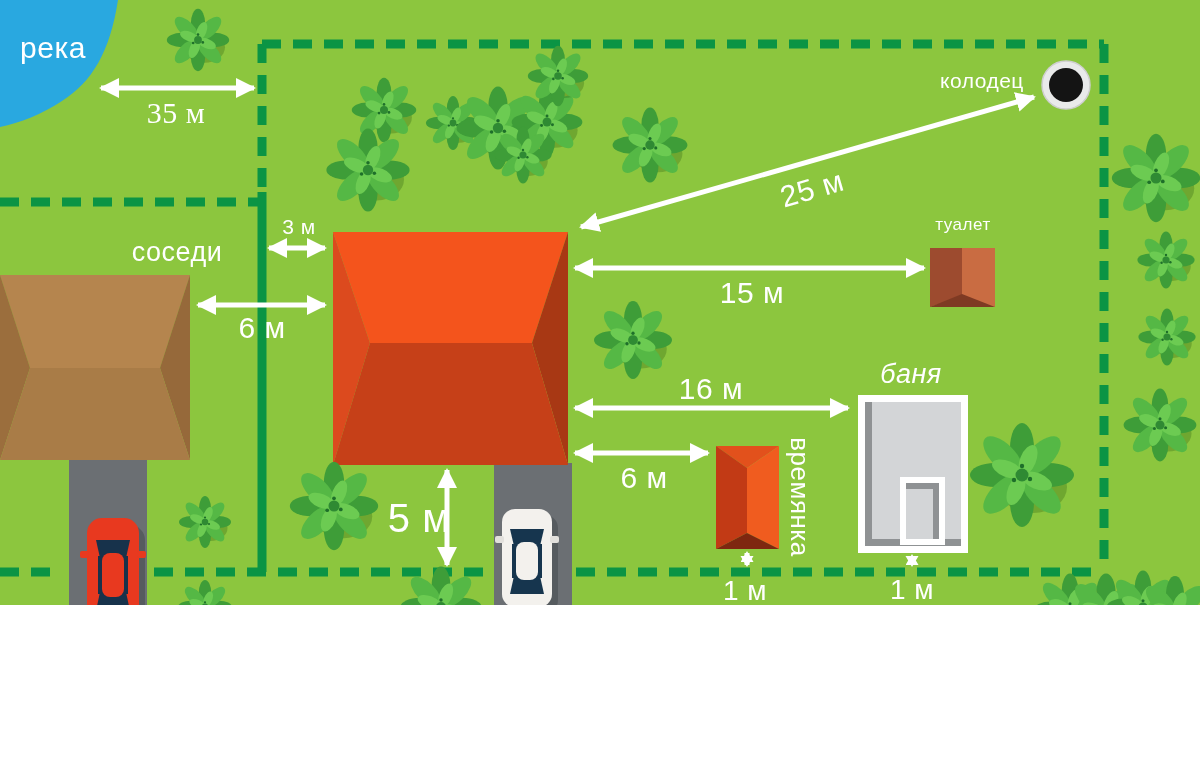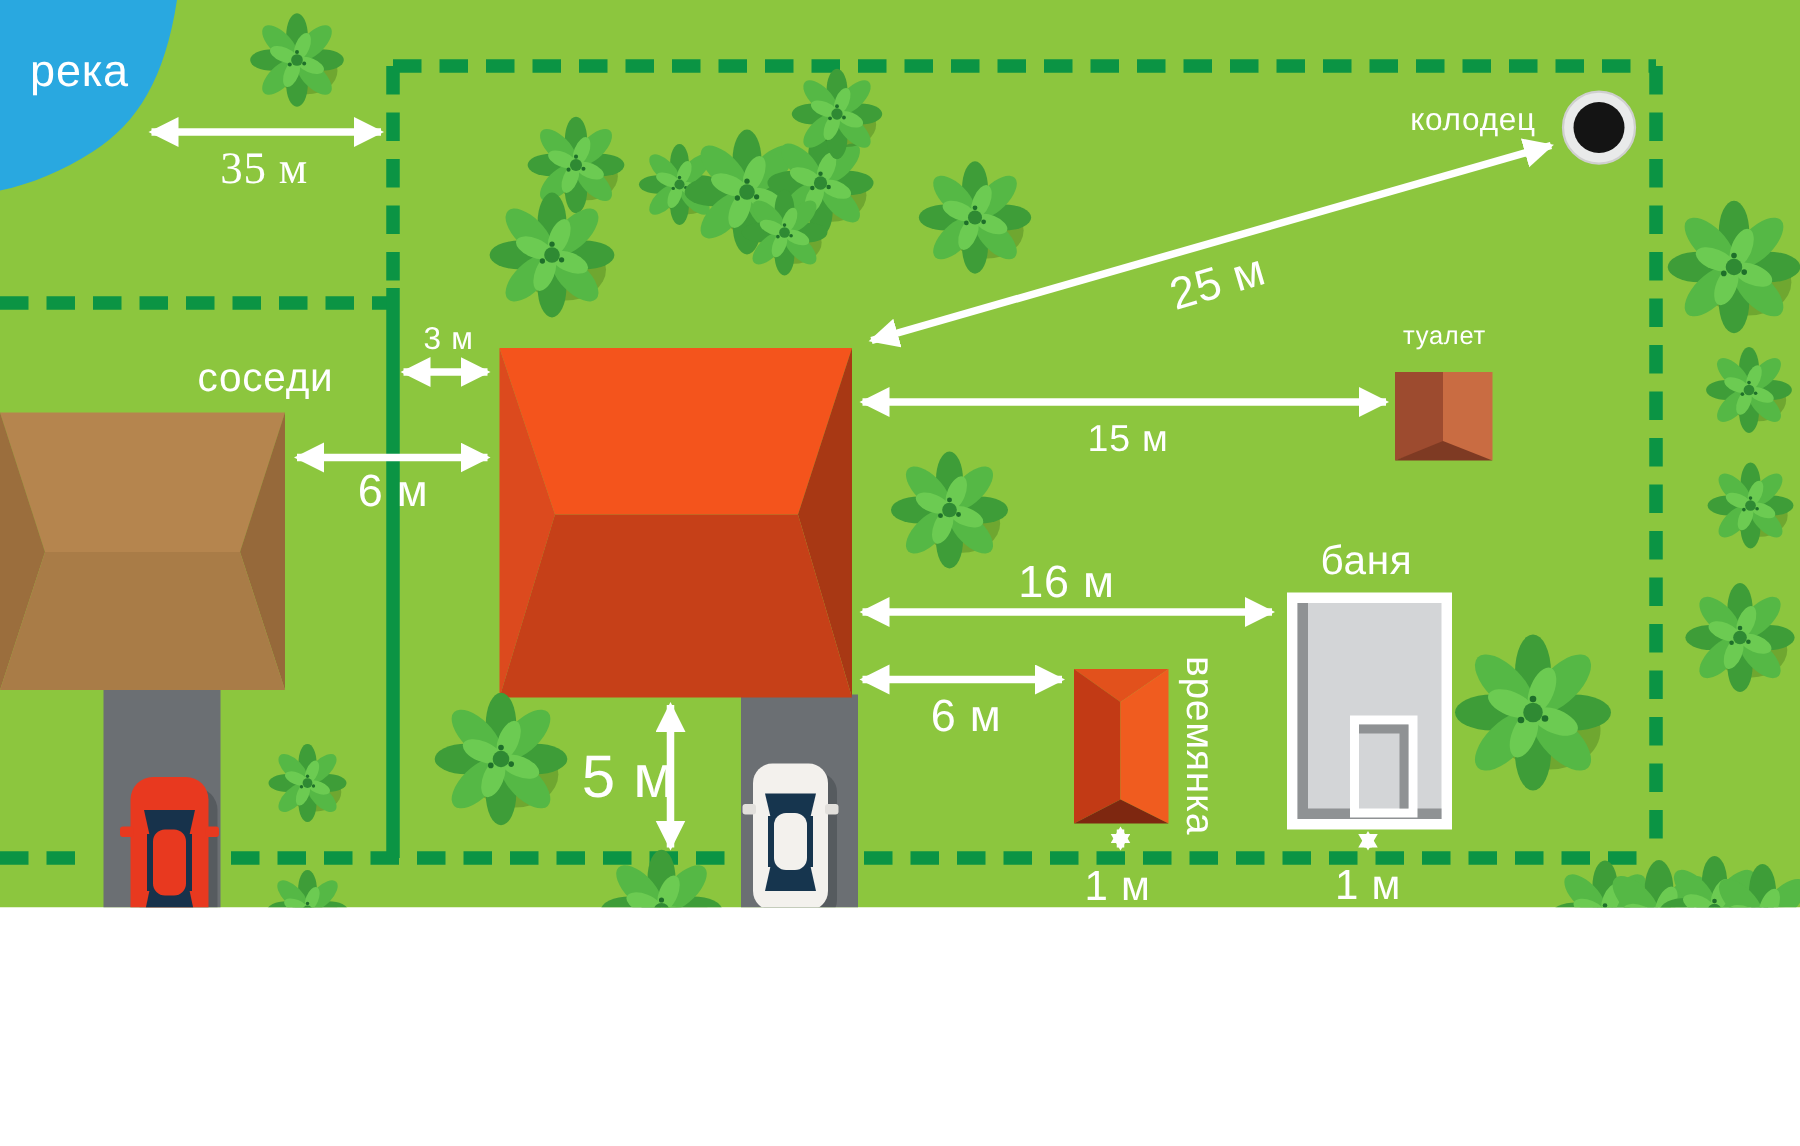--- a/index.html
+++ b/index.html
@@ -226,24 +226,24 @@
       <line class="arrow" x1="747" y1="553" x2="747" y2="565" marker-start="url(#ahs)" marker-end="url(#ahs)"></line>
       <line class="arrow" x1="912" y1="556" x2="912" y2="565" marker-start="url(#ahs)" marker-end="url(#ahs)"></line>
     </g>
   </svg>
 
   <div class="lbl" style="left:53px;top:48px;font-size:30px;">река</div>
   <div class="lbl" style="left:176px;top:113px;font-size:30px;font-family:Liberation Serif, serif;">35 м</div>
   <div class="lbl" style="left:982px;top:80px;font-size:21px;">колодец</div>
   <div class="lbl" style="left:812px;top:189px;font-size:30px;transform:translate(-50%,-50%) rotate(-16.5deg);">25 м</div>
   <div class="lbl" style="left:963px;top:224px;font-size:17px;">туалет</div>
-  <div class="lbl" style="left:752px;top:293px;font-size:25px;">15 м</div>
+  <div class="lbl" style="left:752px;top:293px;font-size:30px;">15 м</div>
   <div class="lbl" style="left:131px;top:252px;font-size:27px;margin-left:46px;">соседи</div>
   <div class="lbl" style="left:299px;top:226px;font-size:21px;">3 м</div>
   <div class="lbl" style="left:262px;top:328px;font-size:30px;">6 м</div>
   <div class="lbl" style="left:711px;top:389px;font-size:30px;">16 м</div>
-  <div class="lbl" style="left:911px;top:374px;font-size:27px;">баня</div>
+  <div class="lbl" style="left:911px;top:374px;font-size:27px;font-style:italic;">баня</div>
   <div class="lbl" style="left:644px;top:478px;font-size:30px;">6 м</div>
   <div class="lbl" style="left:800px;top:497px;font-size:26px;transform:translate(-50%,-50%) rotate(90deg);">времянка</div>
   <div class="lbl" style="left:419px;top:518px;font-size:40px;">5 м</div>
   <div class="lbl" style="left:745px;top:591px;font-size:28px;">1 м</div>
   <div class="lbl" style="left:912px;top:590px;font-size:28px;">1 м</div>
 </div>
 
 </body></html>

